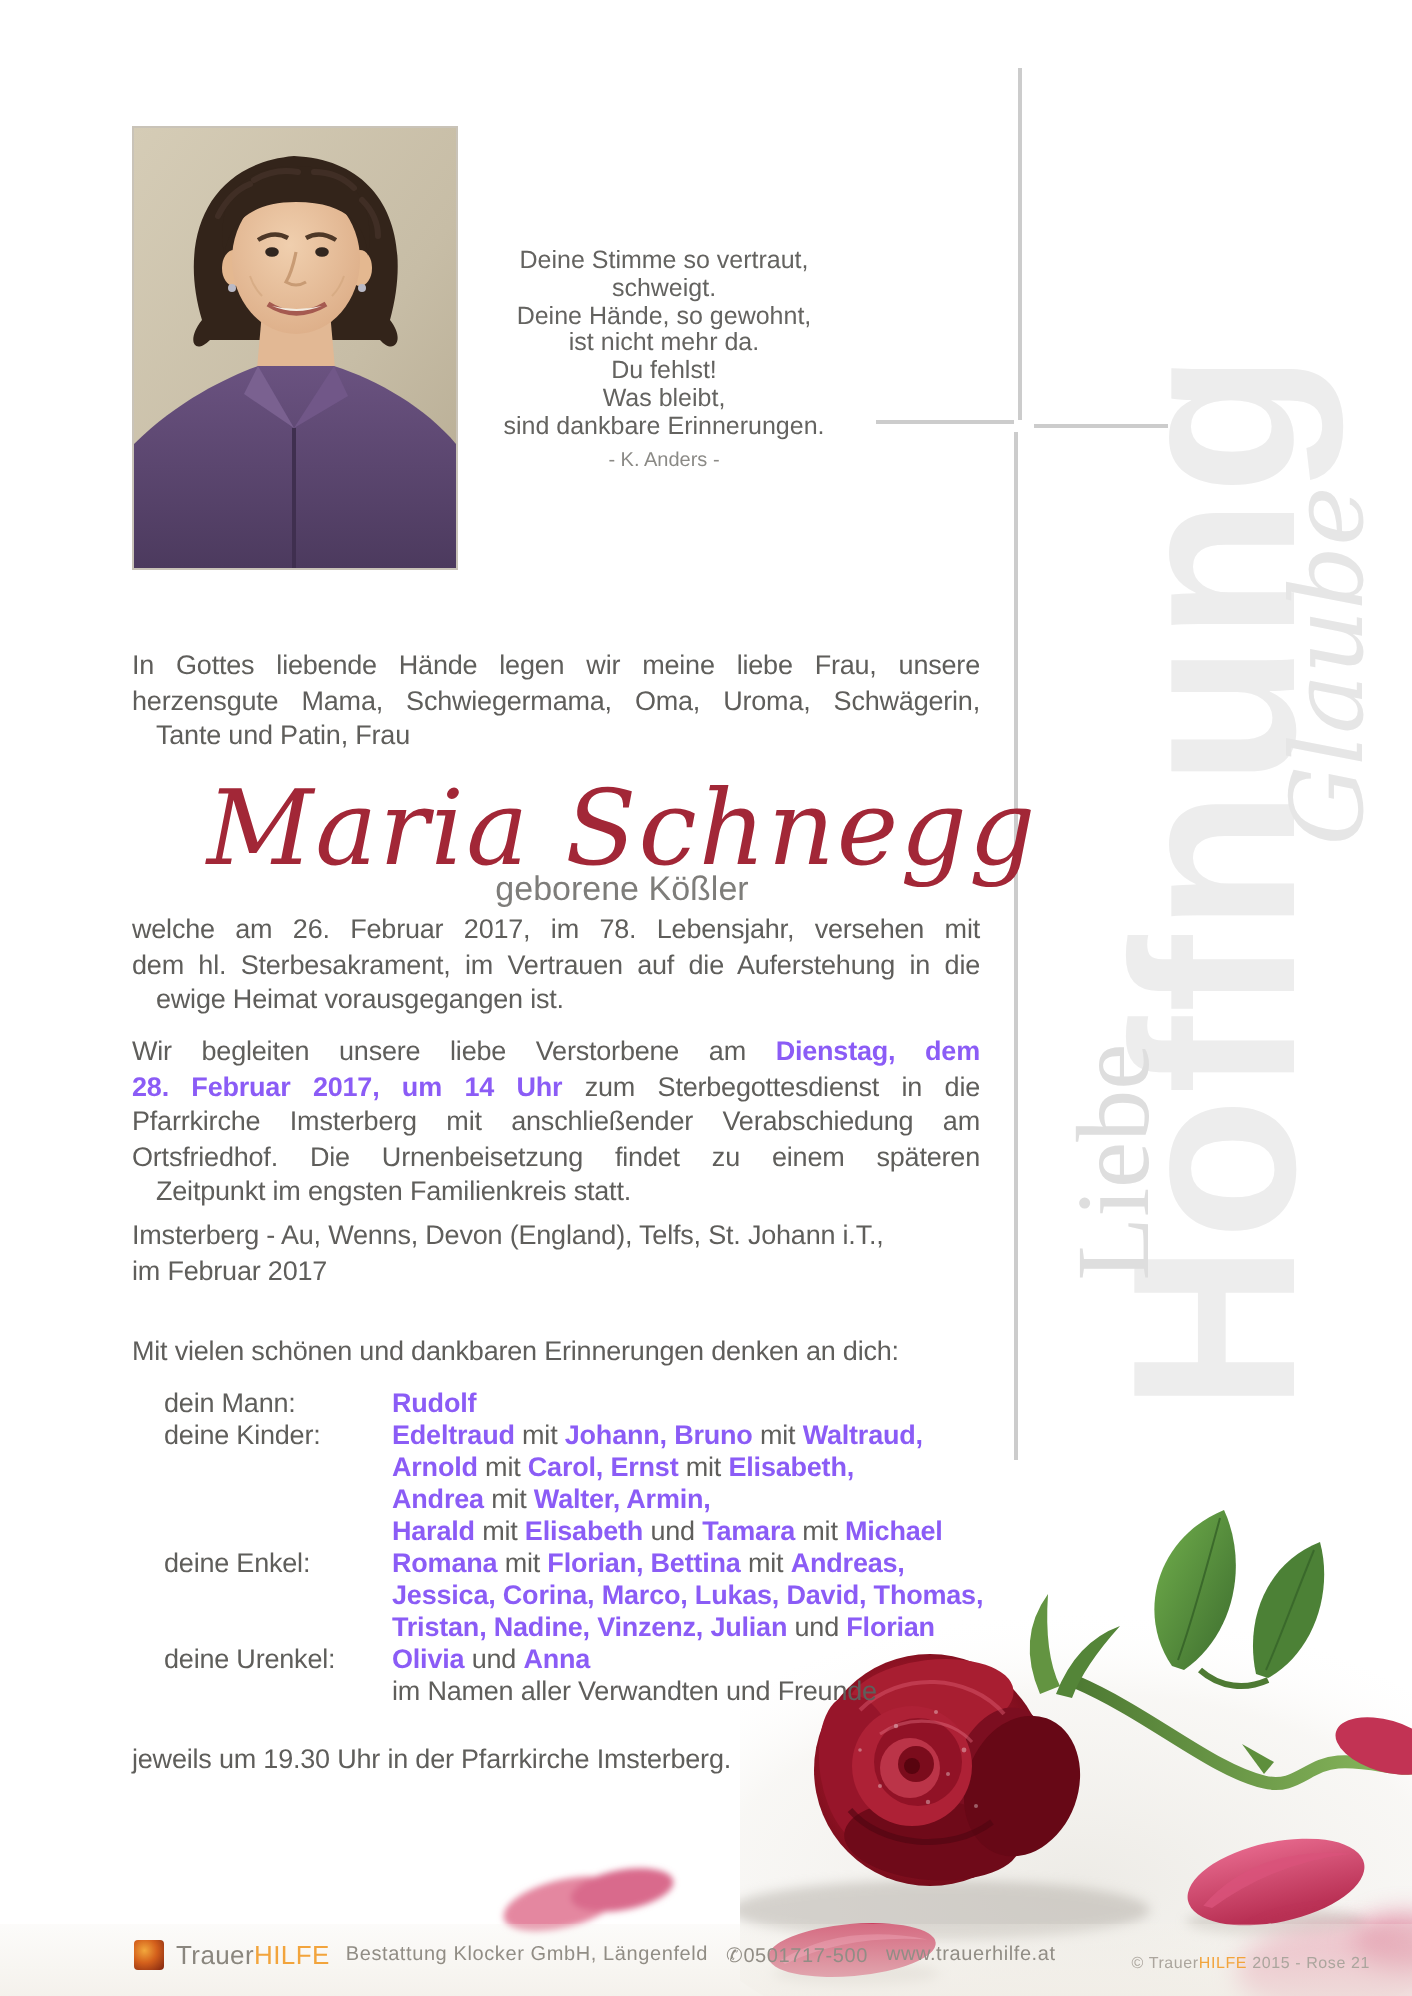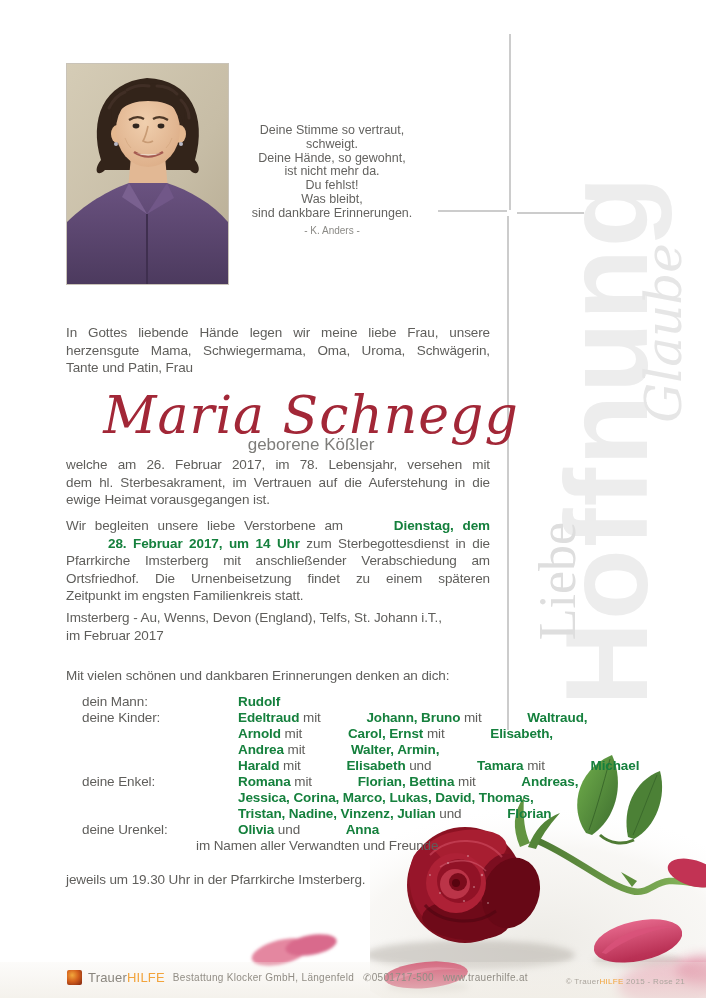--- a/index.html
+++ b/index.html
@@ -22,22 +22,22 @@
   #photo-frame { left:66px; top:63px; width:163px; height:222px; border:1px solid #c9c3b8;
     box-sizing:border-box; background:#cfc6ae; z-index:2; }
   
   #poem { left:232px; top:124px; width:200px; text-align:center; font-size:12.5px;
     line-height:13.8px; color:#646360; z-index:2; }
   #poem-attribution { margin-top:3px; font-size:10px; color:#8b8a86; }
   
   .para { position:absolute; left:66px; width:424px; font-size:13.5px; line-height:17.6px;
     color:#5f5e5b; letter-spacing:-0.1px; z-index:2; }
   .jpara > div { text-align:justify; text-align-last:justify; }
-  .jpara > div:last-child { text-align-last:left; }
-  .b { font-weight:bold; color:#15803d;margin-left:42px; }
+  .jpara > div:last-child { text-align-last:left;margin-left:12px; }
+  .b { font-weight:bold; color:#8b5cf6; }
   #name-block { left:66px; top:392px; width:490px; text-align:center; z-index:2; }
   #deceased-name { font-family:"DejaVu Serif", serif; font-style:italic; font-size:52px;
     line-height:46px; color:#a22737; letter-spacing:1px; }
   #maiden-name { font-size:17px; color:#7e7d7a; margin-top:-3px; }
   
   #family { position:absolute; left:82px; top:694px; font-size:13.5px; line-height:16px;
     color:#5f5e5b; letter-spacing:-0.1px; z-index:2; }
   .fam-row { display:flex;gap:16px; }
   .fam-label { width:98px; flex:none; }
   .fam-val > div { white-space:nowrap; }

